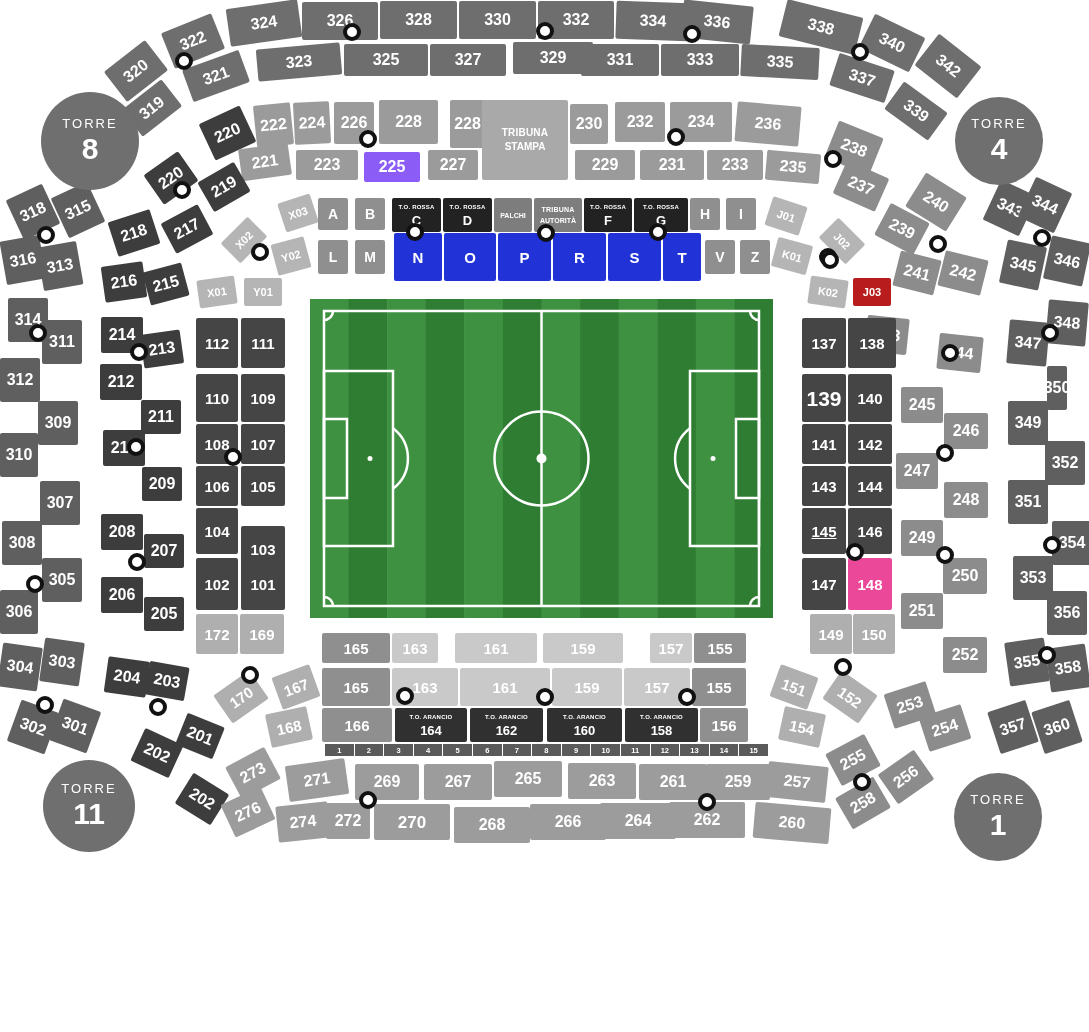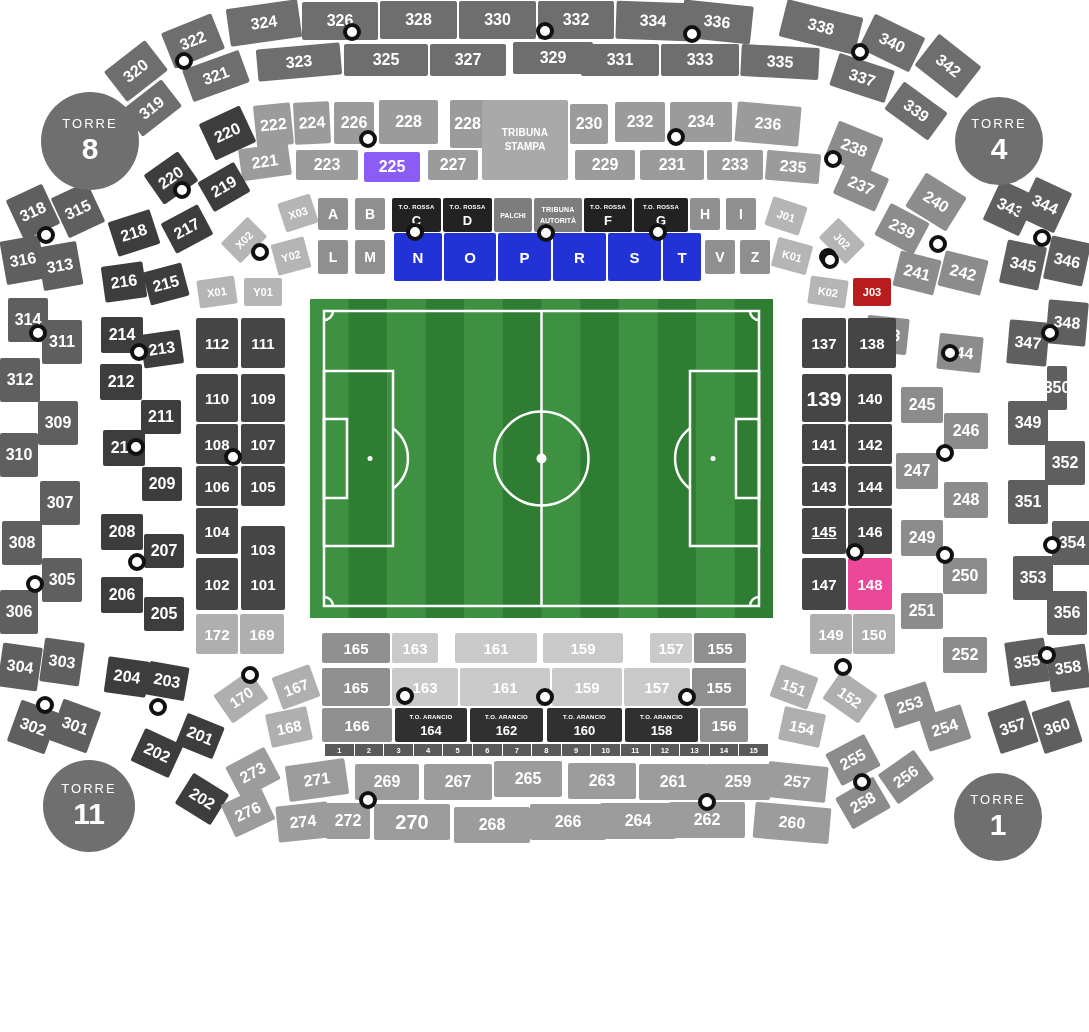--- a/index.html
+++ b/index.html
@@ -412,21 +412,21 @@
       </div>
       <div class="sec" style="left: 767px; top: 764px; width: 60px; height: 36px; background: rgb(156, 156, 156); transform: rotate(6deg); font-size: 16px;">
         <span>257</span>
       </div>
       <div class="sec" style="left: 277px; top: 804px; width: 52px; height: 36px; background: rgb(156, 156, 156); transform: rotate(-6deg); font-size: 16px;">
         <span>274</span>
       </div>
       <div class="sec" style="left: 326px; top: 803px; width: 44px; height: 36px; background: rgb(156, 156, 156); font-size: 16px;">
         <span>272</span>
       </div>
-      <div class="sec" style="left: 374px; top: 804px; width: 76px; height: 36px; background: rgb(156, 156, 156); font-size: 20px;">
+      <div class="sec" style="left: 374px; top: 804px; width: 76px; height: 36px; background: rgb(156, 156, 156); font-size: 17px;">
         <span>270</span>
       </div>
       <div class="sec" style="left: 454px; top: 807px; width: 76px; height: 36px; background: rgb(156, 156, 156); font-size: 16px;">
         <span>268</span>
       </div>
       <div class="sec" style="left: 530px; top: 804px; width: 76px; height: 36px; background: rgb(156, 156, 156); font-size: 16px;">
         <span>266</span>
       </div>
       <div class="sec" style="left: 600px; top: 803px; width: 76px; height: 36px; background: rgb(156, 156, 156); font-size: 16px;">
         <span>264</span>

